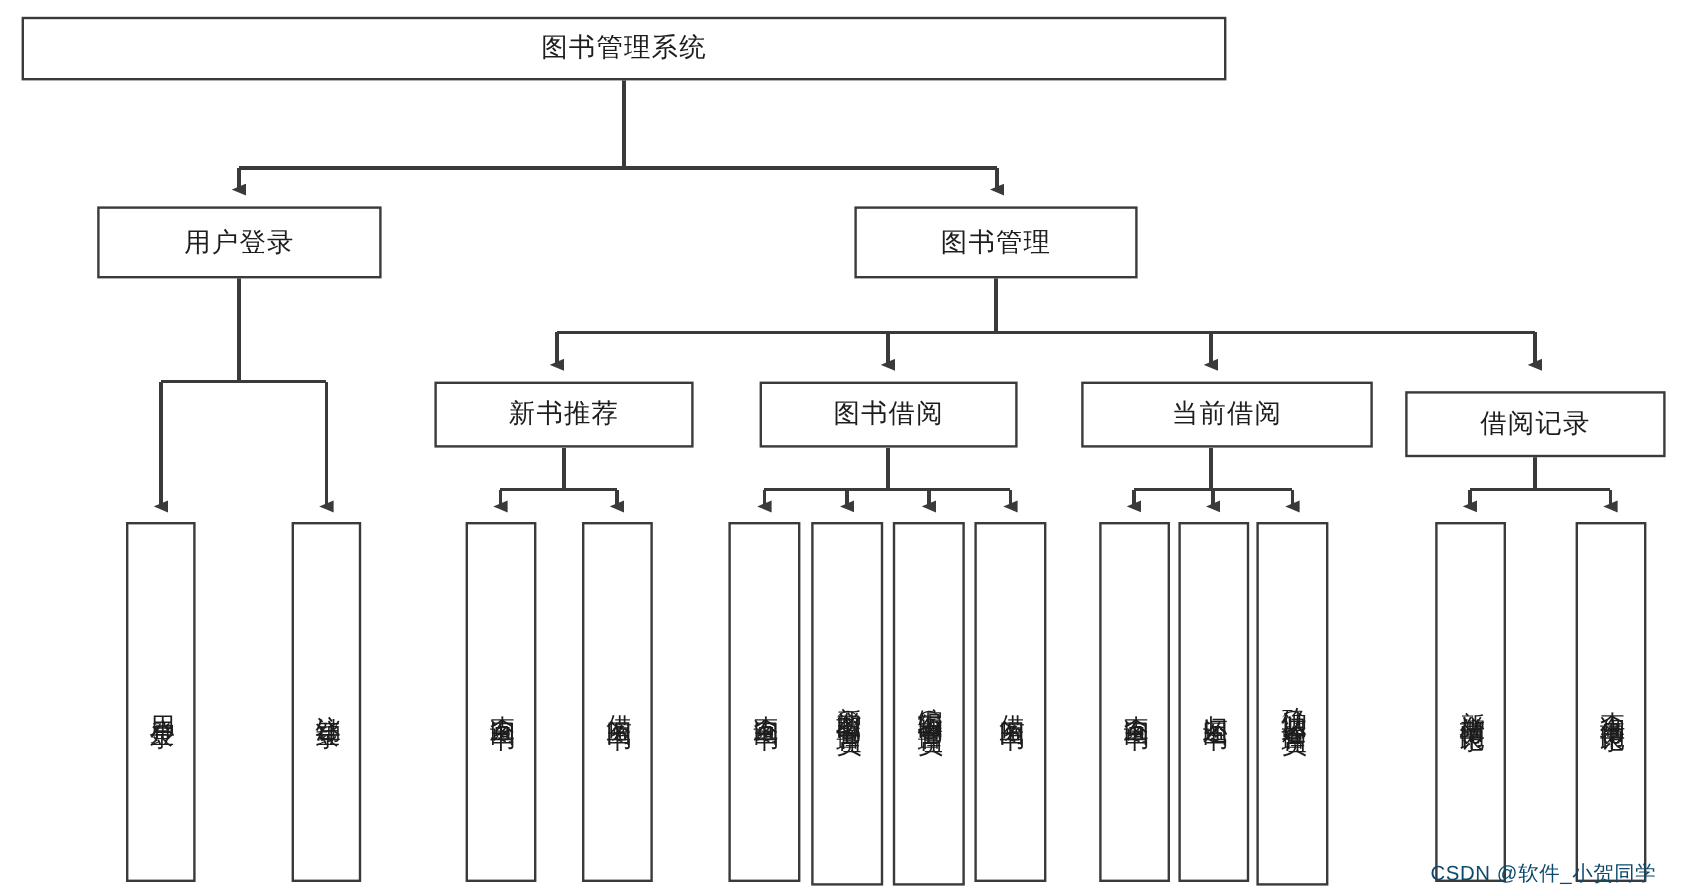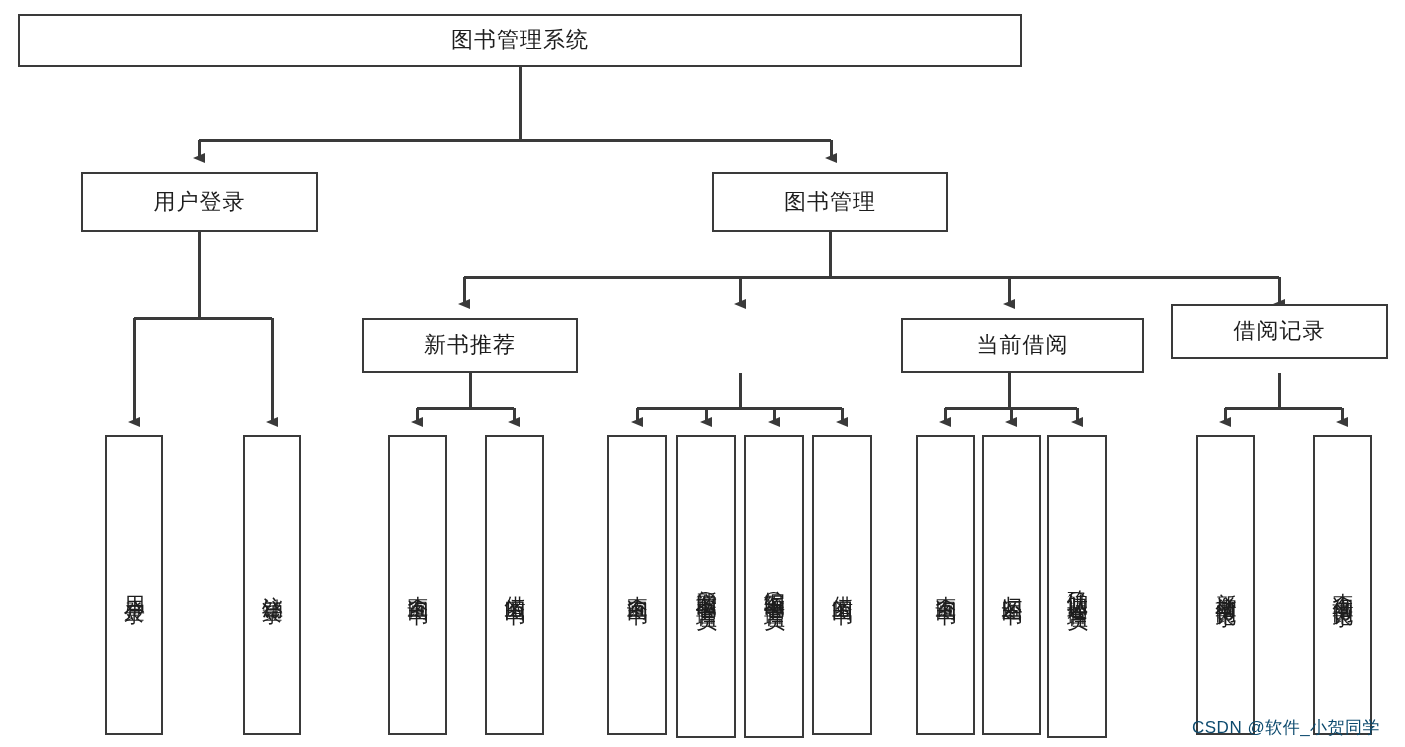--- a/index.html
+++ b/index.html
@@ -125,24 +125,27 @@
   <div class="node h-node" id="l2-0" style="left: 81px; top: 172px; width: 237px; height: 60px;">
     <span class="h-label">用户登录</span>
   </div>
   <div class="node h-node" id="l2-1" style="left: 712px; top: 172px; width: 236px; height: 60px;">
     <span class="h-label">图书管理</span>
   </div>
 
   <div class="node h-node" id="l3-0" style="left: 362px; top: 318px; width: 216px; height: 55px;">
     <span class="h-label">新书推荐</span>
   </div>
+  <div class="node h-node" id="l3-1" style="left: 633px; top: 318px; width: 215px; height: 55px;">
+    <span class="h-label">图书借阅</span>
+  </div>
   <div class="node h-node" id="l3-2" style="left: 901px; top: 318px; width: 243px; height: 55px;">
     <span class="h-label">当前借阅</span>
   </div>
-  <div class="node h-node" id="l3-3" style="left: 1171px; top: 304px; width: 217px; height: 55px; align-items: center;">
+  <div class="node h-node" id="l3-3" style="left: 1171px; top: 326px; width: 217px; height: 55px; align-items: center;">
     <span class="h-label">借阅记录</span>
   </div>
 
   <div class="node v-node" id="lf-0" style="left: 105px; top: 435px; width: 58px; height: 300px;">
     <span class="v-label">用户登录</span>
   </div>
   <div class="node v-node" id="lf-1" style="left: 243px; top: 435px; width: 58px; height: 300px;">
     <span class="v-label">注销登录</span>
   </div>
   <div class="node v-node" id="lf-2" style="left: 388px; top: 435px; width: 59px; height: 300px;">

